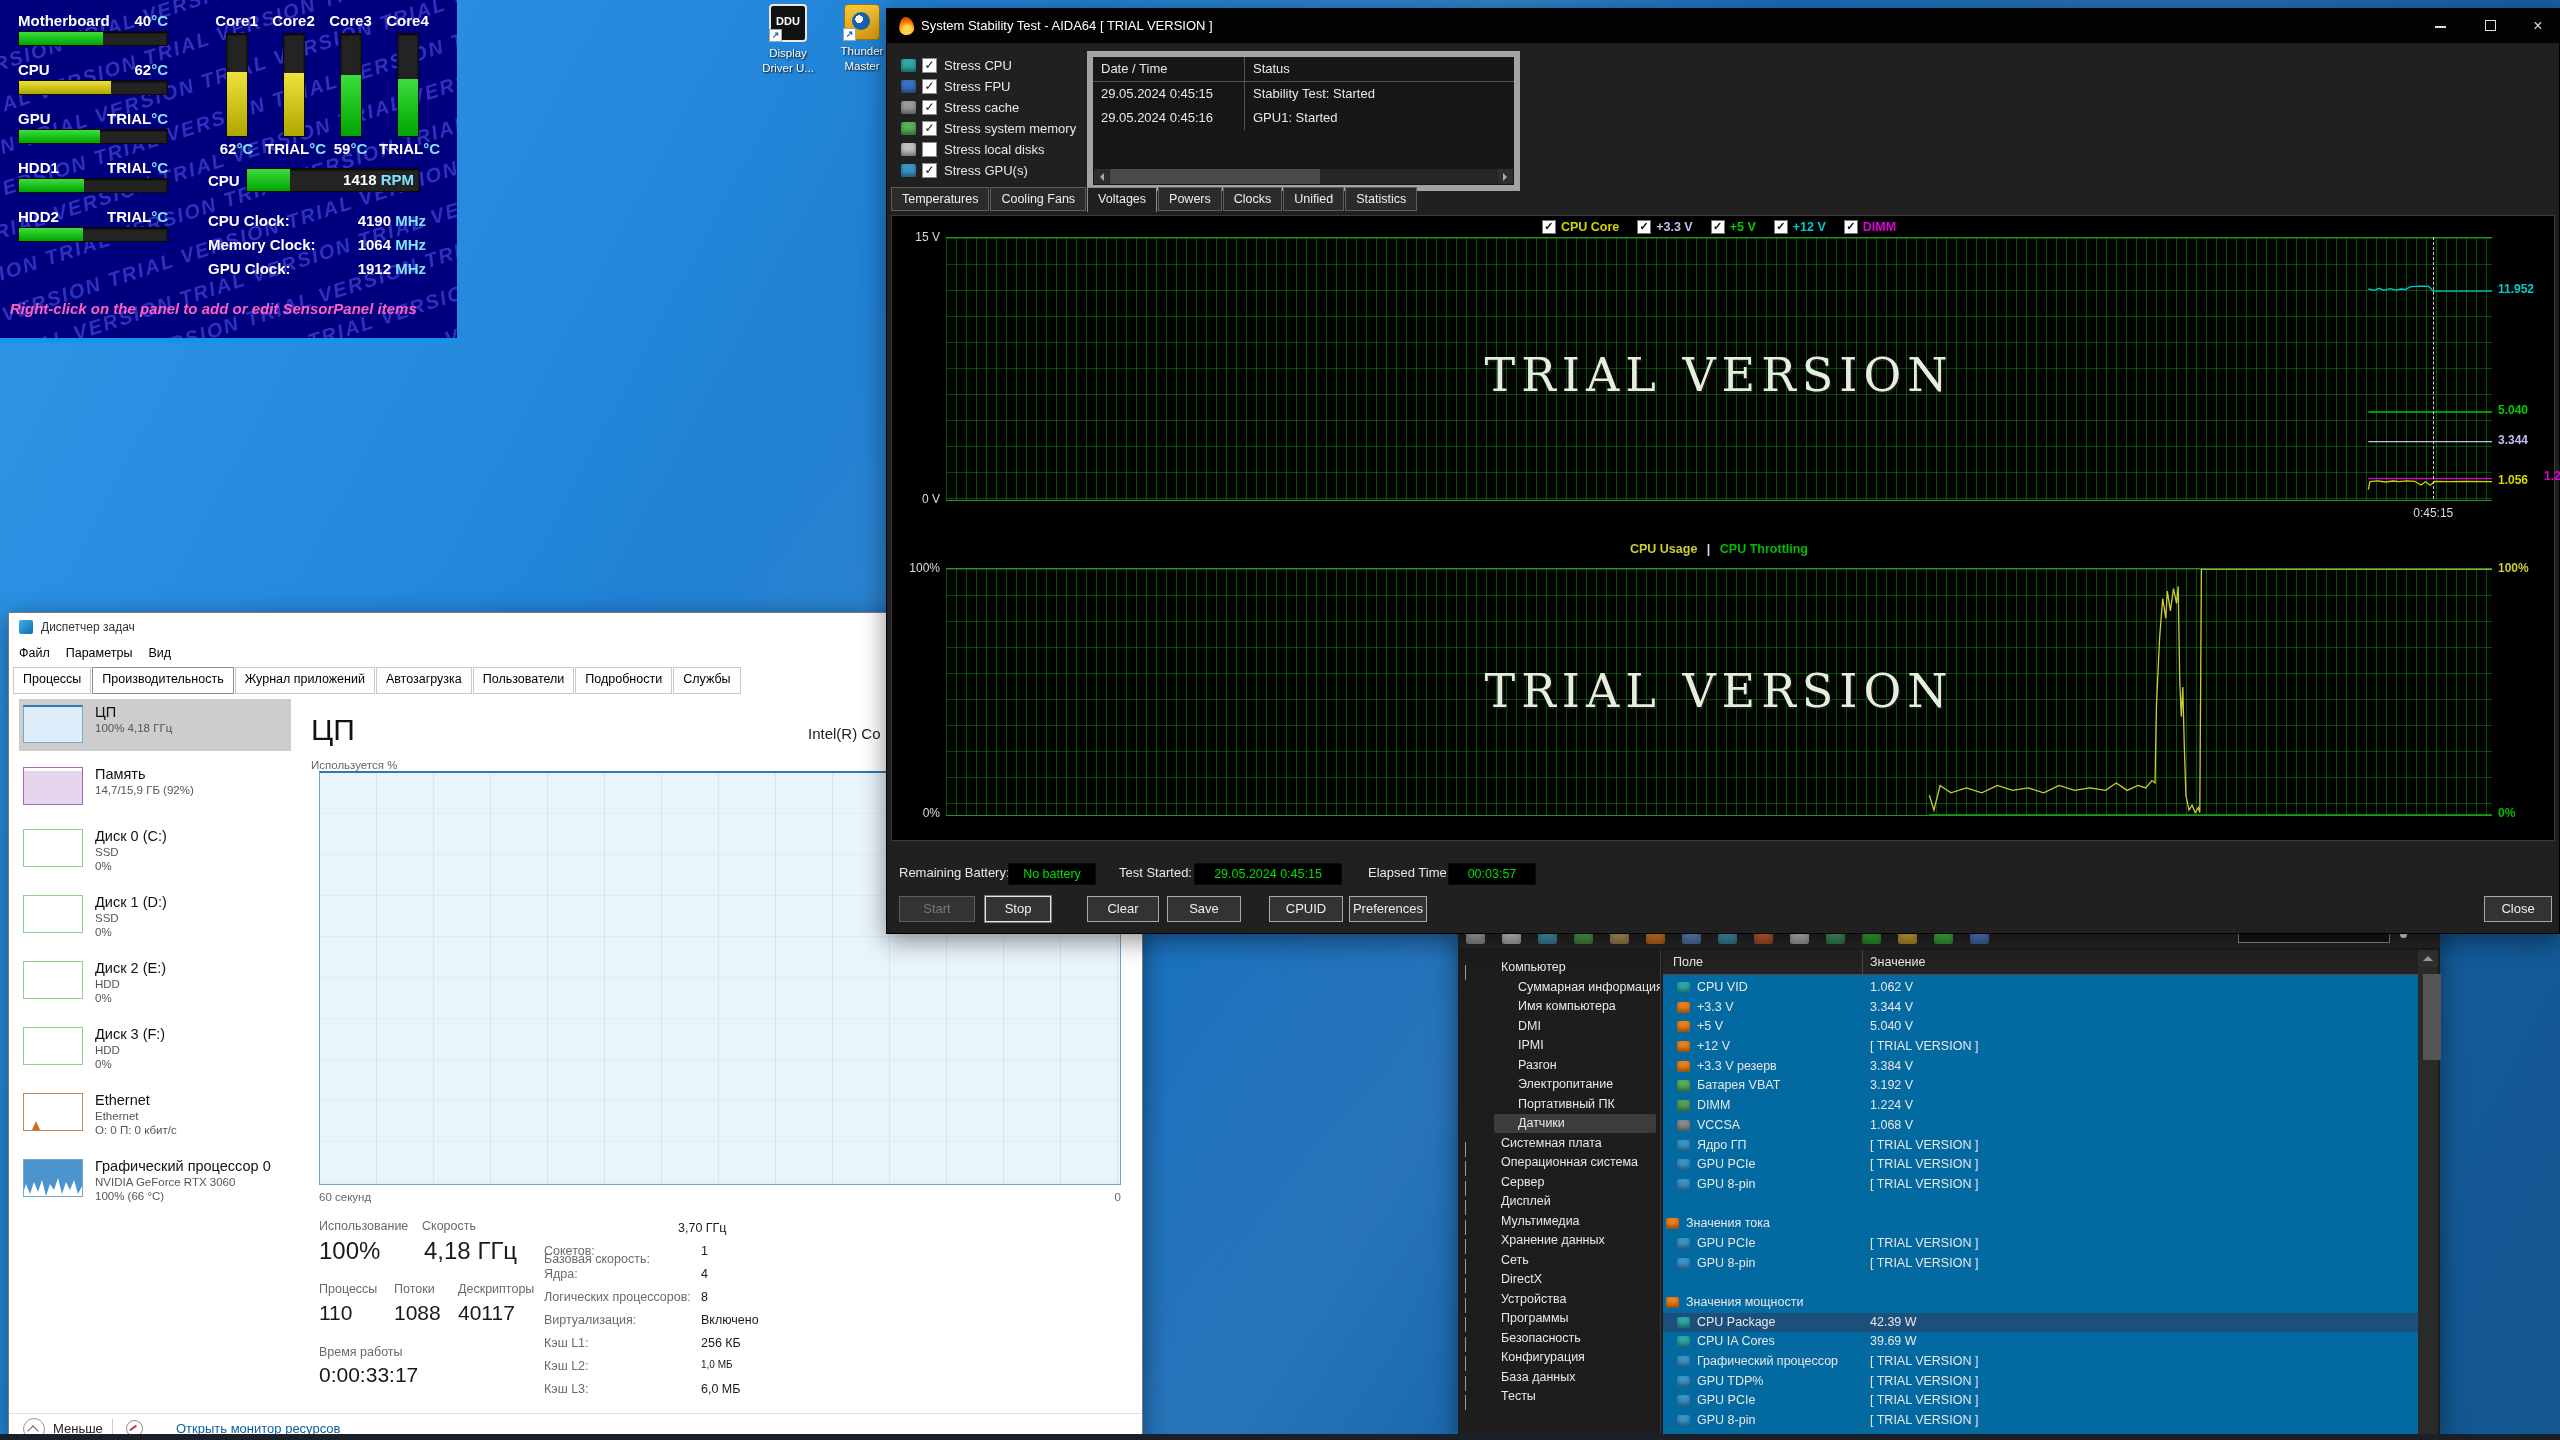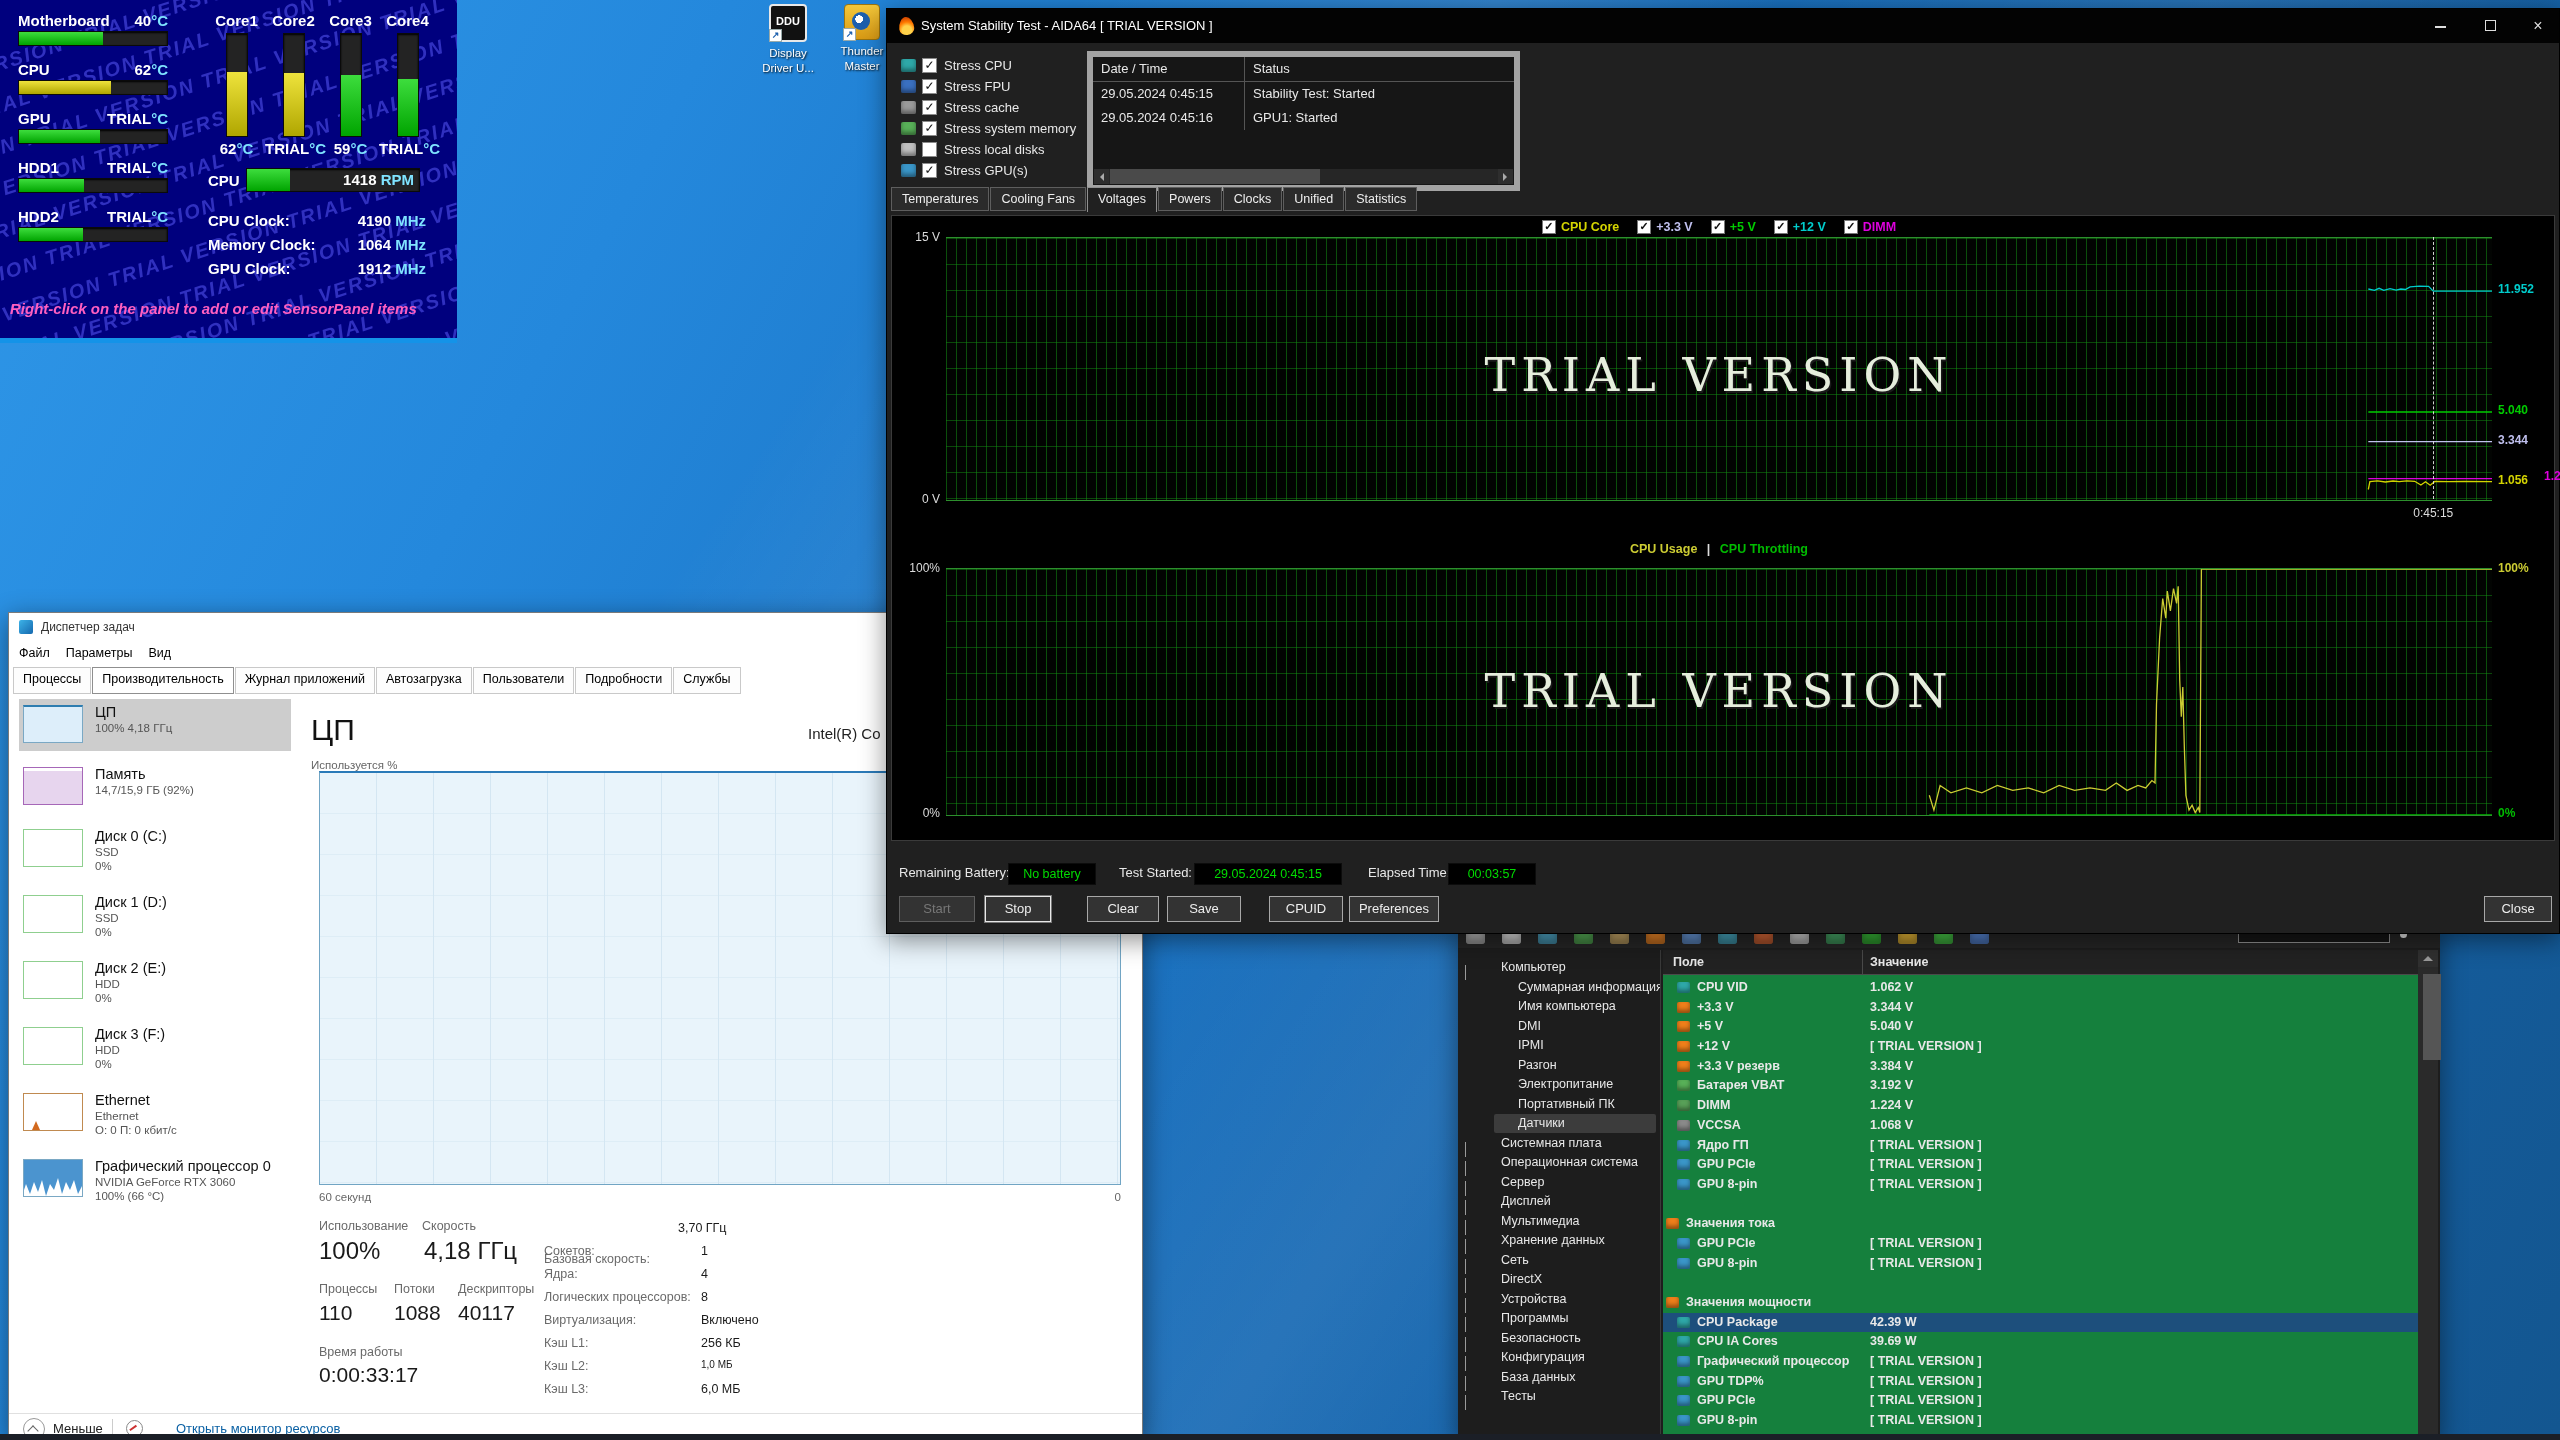--- a/index.html
+++ b/index.html
@@ -188,21 +188,21 @@
   #aida-tree{position:absolute;left:0;top:28px;width:202px;bottom:0;padding-top:8px;overflow:hidden;
     border-right:1px solid #3a3a3a;}
   .tree-row{position:relative;height:19.5px;line-height:19.5px;font-size:12.5px;white-space:nowrap;}
   .chev{position:absolute;left:7px;top:6px;width:6px;height:6px;border-right:1.5px solid #9a9a9a;
     border-bottom:1.5px solid #9a9a9a;transform:rotate(-45deg);}
   .chev.open{transform:rotate(45deg);top:5px;}
   .tree-ico{position:absolute;top:3px;width:14px;height:13px;border-radius:2px;box-shadow:inset 0 -4px 5px rgba(0,0,0,.35);}
   .tree-label{position:absolute;top:0;}
   .tree-row.sel .tree-hl{position:absolute;left:36px;right:4px;top:0;bottom:1px;background:#3c3c3c;border-radius:2px;}
   .tree-row span{position:relative;}
-  #aida-values{position:absolute;left:205px;top:28px;width:755px;bottom:0;background:#15803d;overflow:hidden;font-weight:bold;}
+  #aida-values{position:absolute;left:205px;top:28px;width:755px;bottom:0;background:#0369a1;overflow:hidden;}
   #aida-vhead{position:absolute;left:0;top:0;width:100%;height:24px;background:#222;border-bottom:1px solid #4a4a4a;
     font-size:12.5px;line-height:24px;}
   #vh-field{position:absolute;left:10px;}
   #vh-value{position:absolute;left:207px;}
   #vh-div{position:absolute;left:199px;top:0;height:24px;width:1px;background:#4a4a4a;}
   #aida-rows{position:absolute;left:0;top:28px;width:100%;}
   .v-row{position:relative;height:19.7px;line-height:19.7px;font-size:12.5px;white-space:nowrap;}
   .v-row.sel{background:#1d4f7c;}
   .v-ico{position:absolute;left:14px;top:4px;width:13px;height:11px;border-radius:2px;box-shadow:inset 0 -3px 4px rgba(0,0,0,.4);}
   .v-ico.sec{left:3px;}
@@ -758,19 +758,19 @@
         <span class="sb-val" style="left: 307px; width: 146px;">29.05.2024 0:45:15</span>
         <span class="sb-label" style="left: 481px;">Elapsed Time:</span>
         <span class="sb-val" style="left: 561px; width: 86px;">00:03:57</span>
       </div>
     <div id="stab-buttons">
         <div class="sbtn disabled" style="left: 12px; width: 76px;">Start</div>
         <div class="sbtn focused" style="left: 98px; width: 66px;">Stop</div>
         <div class="sbtn" style="left: 200px; width: 72px;">Clear</div>
         <div class="sbtn" style="left: 280px; width: 74px;">Save</div>
         <div class="sbtn" style="left: 382px; width: 74px;">CPUID</div>
-        <div class="sbtn" style="left: 462px; width: 90px;">Preferences</div>
+        <div class="sbtn" style="left: 462px; width: 78px;">Preferences</div>
       </div>
     <div class="sbtn" id="stab-close">Close</div>
   </div>
 
   <div id="taskbar"></div>
 </div>
 
 </body></html>

